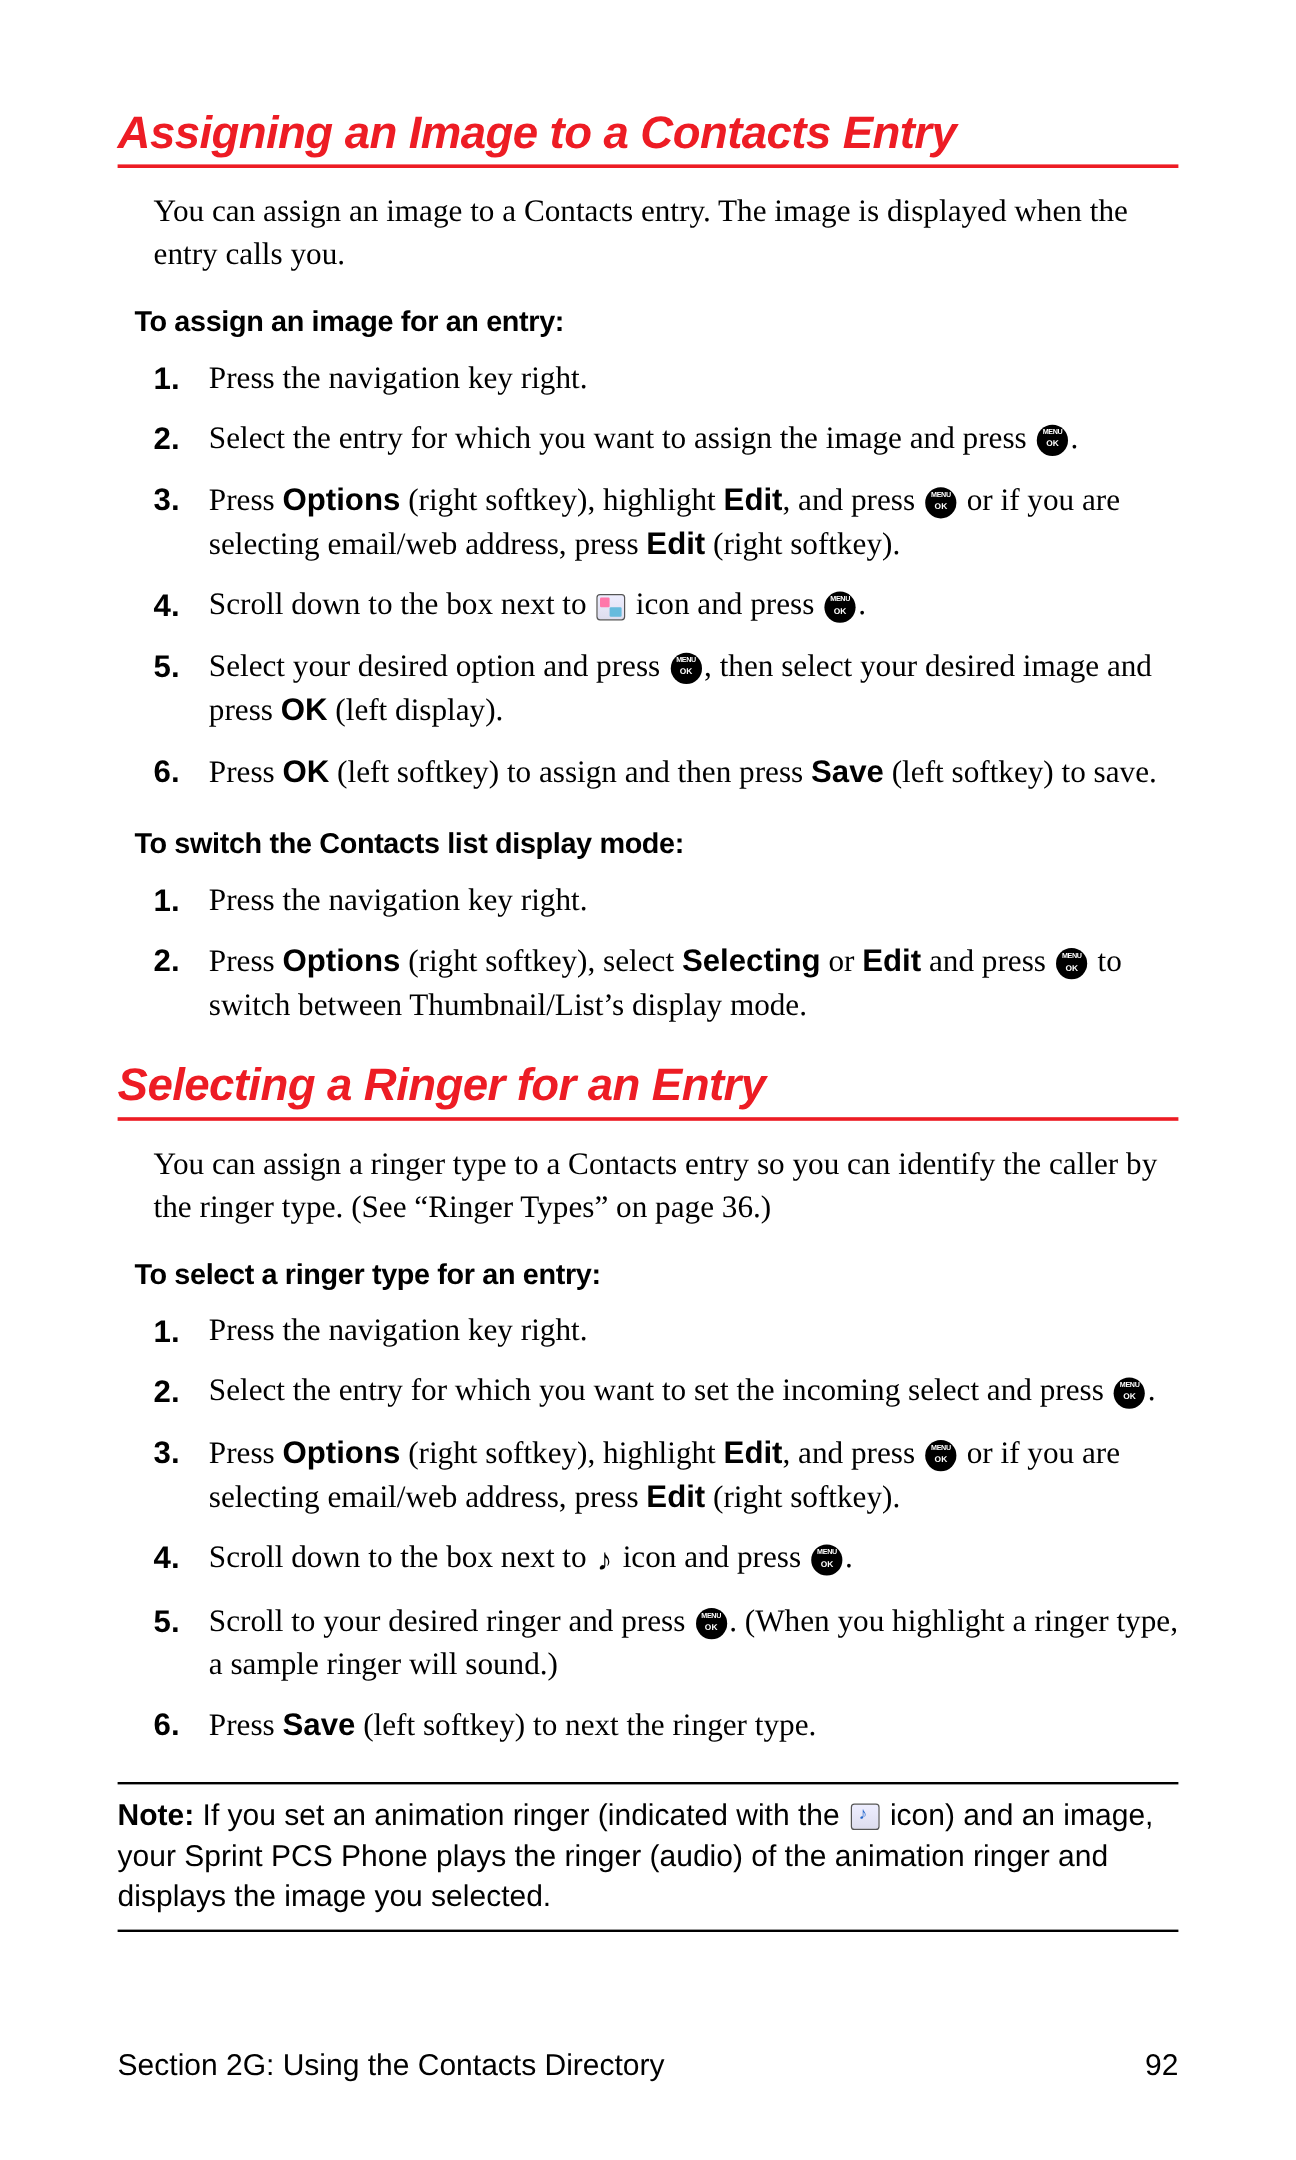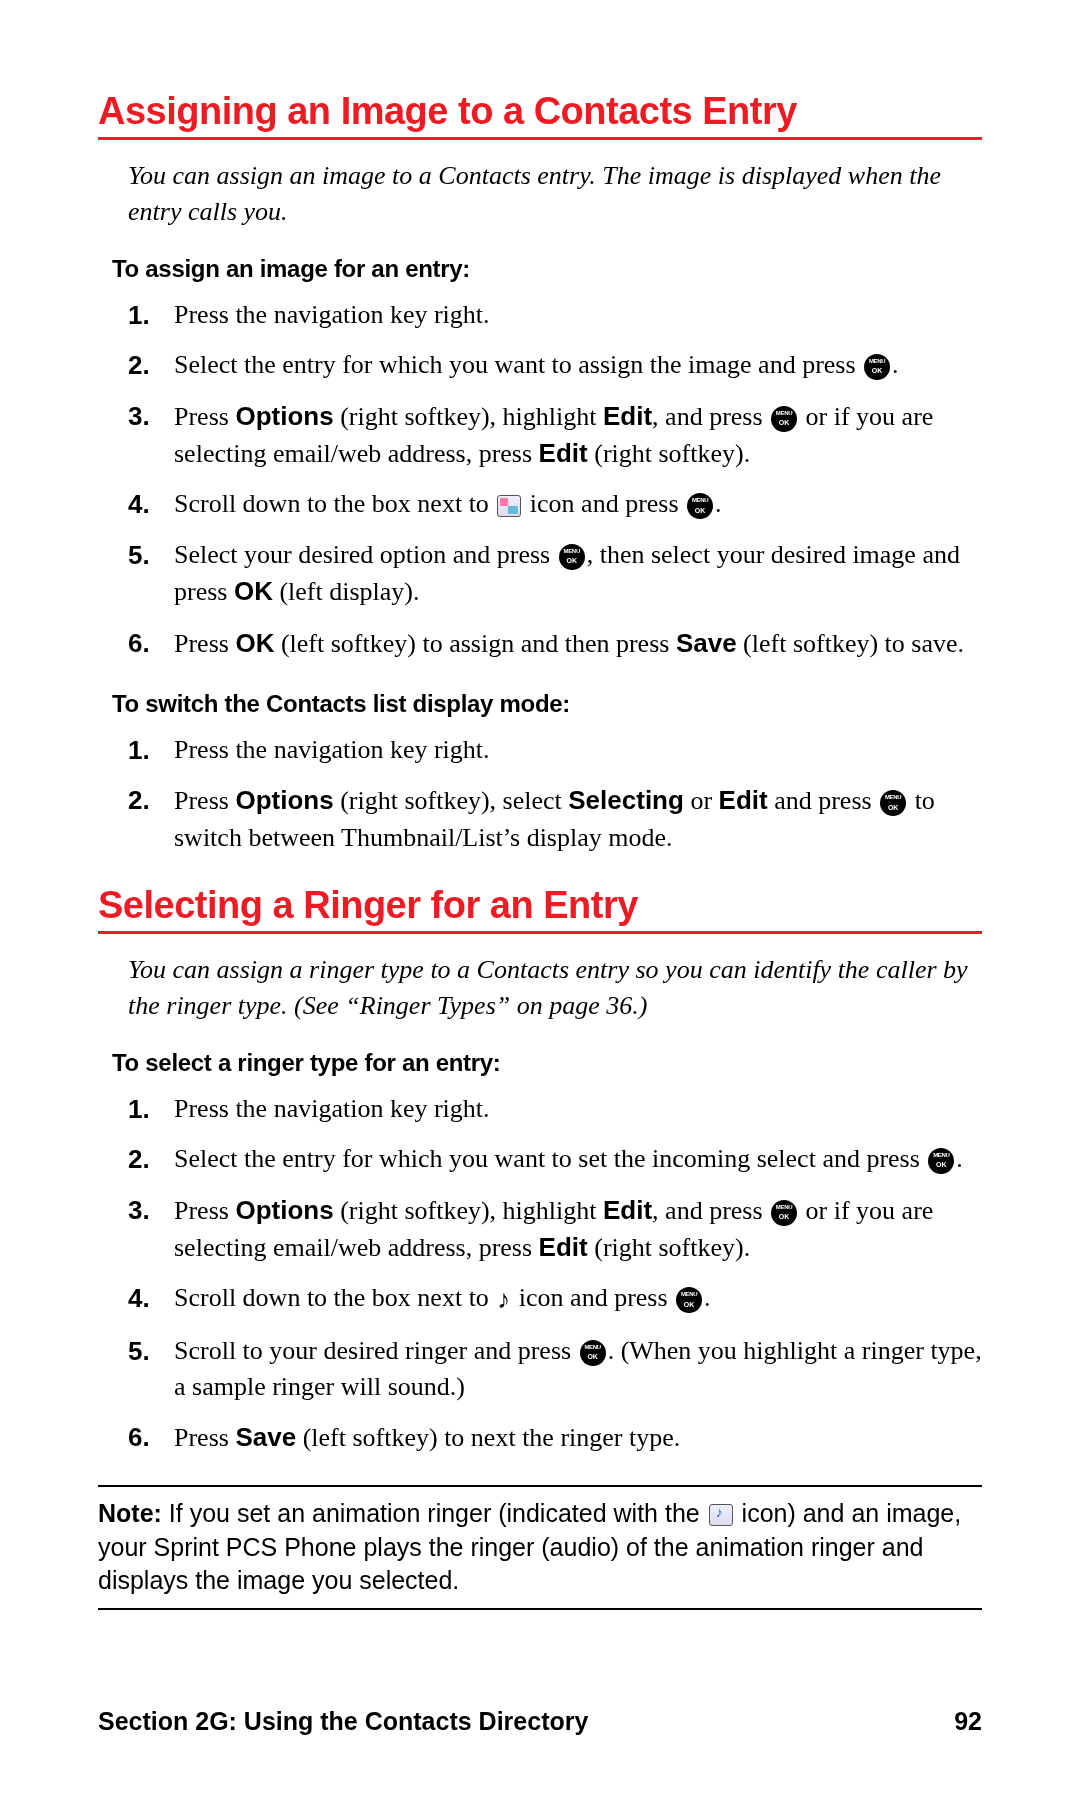--- a/index.html
+++ b/index.html
@@ -14,27 +14,27 @@
   }
   .section-heading {
     font-family: Arial, Helvetica, sans-serif;
     color: #ed1c24;
     font-weight: 900;
     font-size: 38px;
     border-bottom: 3px solid #ed1c24;
     padding-bottom: 4px;
     margin-bottom: 18px;
     letter-spacing: -0.5px;
+    font-style: italic;
   }
   .body-para {
     font-size: 26px;
     line-height: 1.4;
     margin-left: 30px;
     margin-bottom: 24px;
-    font-style: italic;
   }
   .sub-heading {
     font-family: Arial, Helvetica, sans-serif;
     font-weight: 700;
     font-size: 24px;
     margin-left: 14px;
     margin-bottom: 14px;
     letter-spacing: -0.3px;
   }
   ol {
@@ -137,21 +137,21 @@
     margin-top: 4px;
   }
   .footer {
     position: absolute;
     bottom: 64px;
     left: 98px;
     right: 98px;
     display: flex;
     justify-content: space-between;
     font-family: Arial, Helvetica, sans-serif;
-    font-weight: 700;
+    font-weight: 400;
     font-size: 25px;
   }
 </style>
 </head>
 <body>
 
 <h1 class="section-heading">Assigning an Image to a Contacts Entry</h1>
 <p class="body-para">You can assign an image to a Contacts entry. The image is displayed when the entry calls you.</p>
 
 <p class="sub-heading">To assign an image for an entry:</p>

